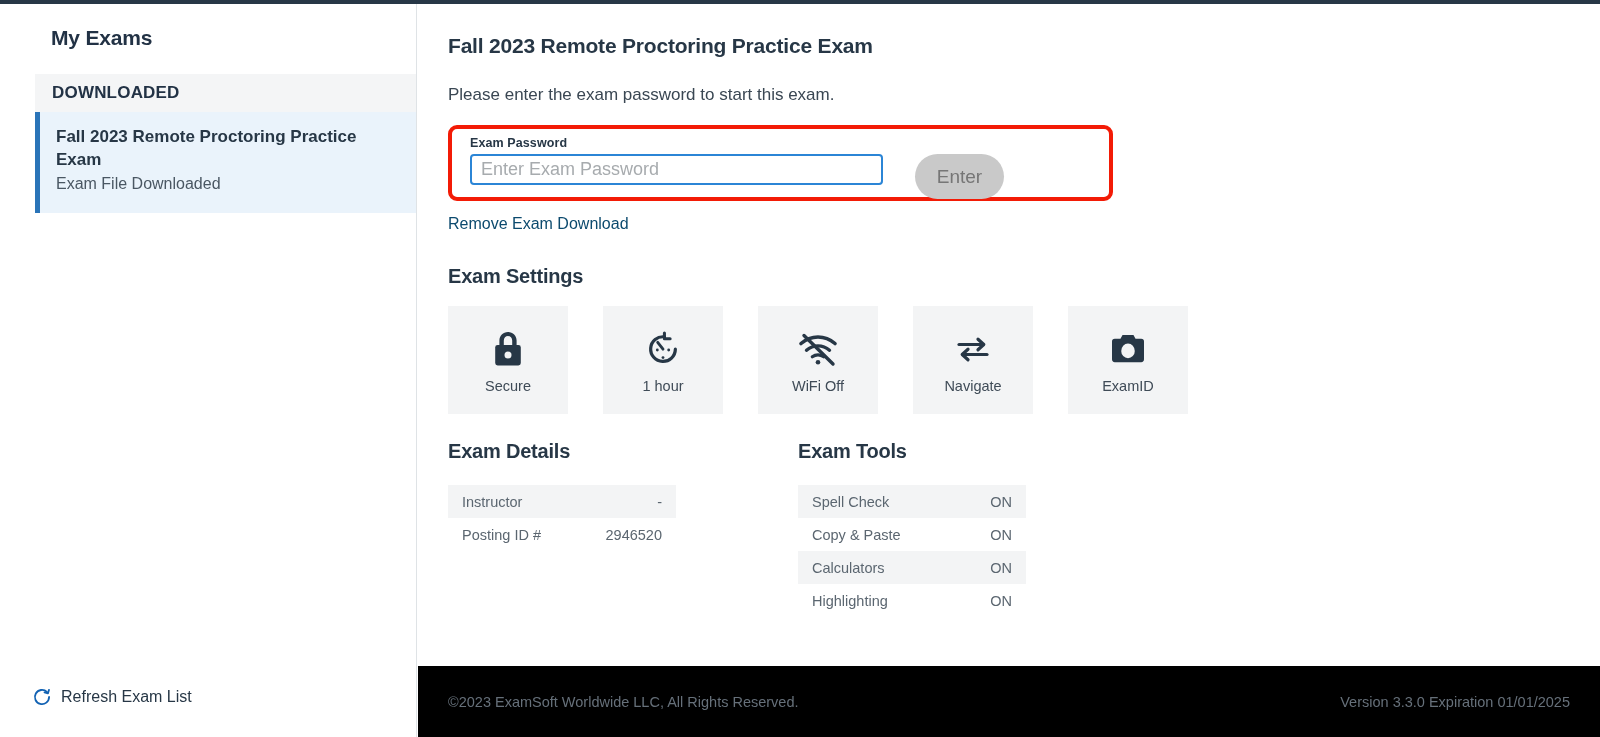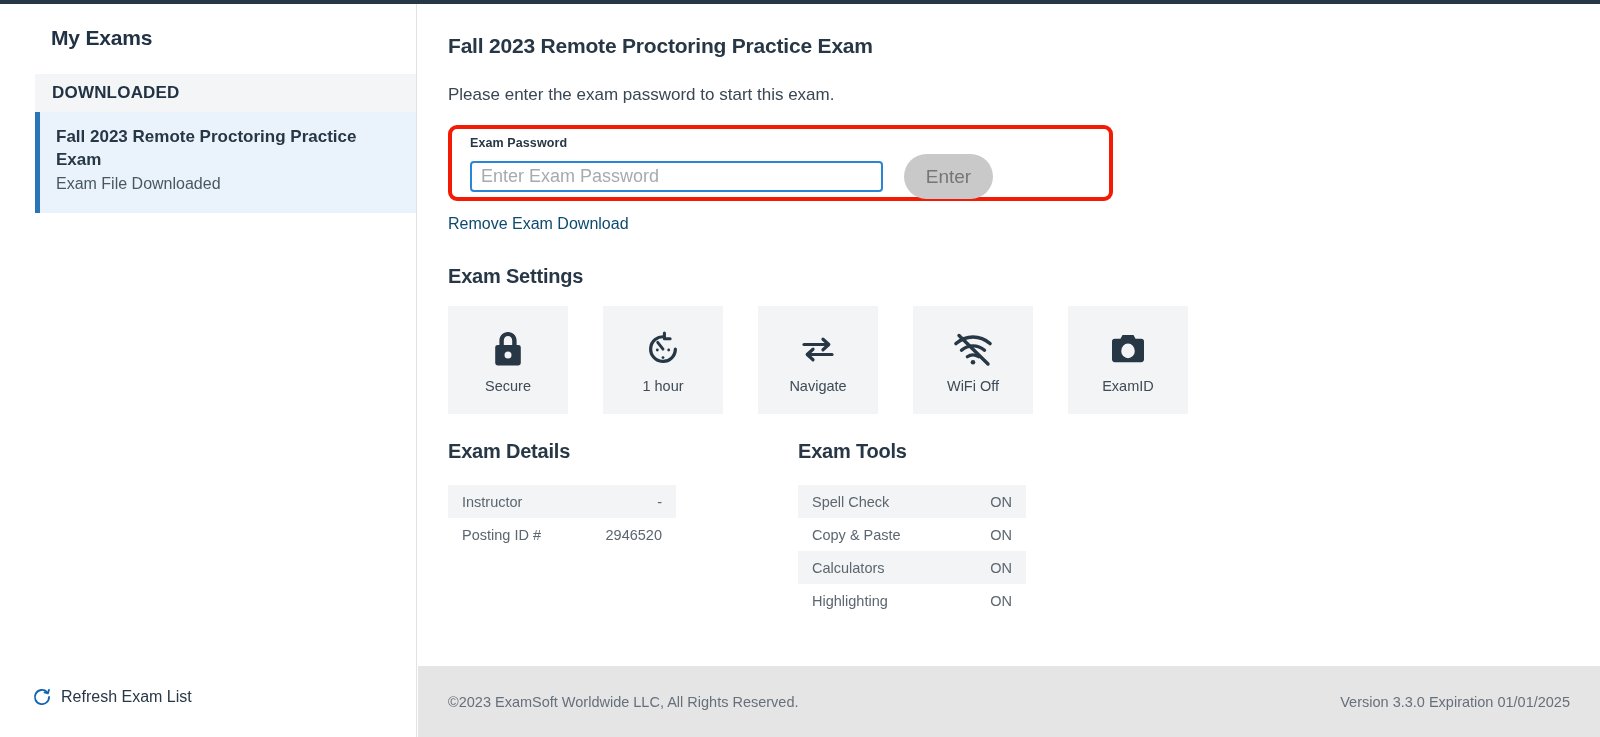--- a/index.html
+++ b/index.html
@@ -109,22 +109,22 @@
     background: #ffffff;
   }
   .field-label {
     font-size: 12.5px;
     font-weight: bold;
     color: #273746;
     letter-spacing: 0.1px;
   }
   .field-row {
     display: flex;
-    align-items: center;
-    gap: 21px;
+    align-items: flex-start;
+    gap: 32px;
     margin-top: 4px;
   }
   #password-input {
     width: 413px;
     height: 31px;
     border: 2px solid #2b85d6;
     border-radius: 4px;
     padding: 0 9px;
     font-family: "Liberation Sans", sans-serif;
     font-size: 18px;
@@ -208,21 +208,21 @@
     color: #5b6670;
   }
   .trow.alt { background: #f3f4f5; }
   .trow .tval { color: #5b6670; }
 
   
   #footer {
     position: absolute;
     left: 418px; bottom: 0;
     width: 1182px; height: 71px;
-    background: #e5e5e5;
+    background: #000000;
     display: flex;
     align-items: center;
     justify-content: space-between;
     padding: 0 30px;
   }
   #footer .copyright, #footer .version {
     font-size: 14.5px;
     color: #66707a;
   }
   .svg-icon { display: block; }
@@ -295,45 +295,45 @@
               <circle cx="14" cy="21" r="1.5" fill="#273746" stroke="none"></circle>
               <circle cx="26" cy="21" r="1.5" fill="#273746" stroke="none"></circle>
               <circle cx="20" cy="29" r="1.5" fill="#273746" stroke="none"></circle>
             </svg>
           </div>
           <div class="card-label">1 hour</div>
         </div>
 
         <div class="setting-card">
           <div class="icon-wrap">
-            <svg class="svg-icon" width="40" height="32" viewBox="0 0 40 32" fill="none" stroke="#273746" stroke-width="3.2" stroke-linecap="round" stroke-linejoin="round">
-              <path d="M6 11.5h24"></path>
-              <path d="M25 6.2 30.8 11.5 25 16.8"></path>
-              <path d="M34 21.5H10"></path>
-              <path d="M15 16.2 9.2 21.5 15 26.8"></path>
-            </svg>
-          </div>
-          <div class="card-label">Navigate</div>
-        </div>
-
-        <div class="setting-card">
-          <div class="icon-wrap">
             <svg class="svg-icon" width="44" height="36" viewBox="0 0 44 36" fill="none" stroke="#273746" stroke-linecap="round">
               <path d="M5 12.5C10 8.2 15.8 6 22 6c6.2 0 12 2.2 17 6.5" stroke-width="3.6"></path>
               <path d="M10.5 19.2C13.8 16.4 17.8 14.9 22 14.9c4.2 0 8.2 1.5 11.5 4.3" stroke-width="3.4"></path>
               <path d="M16.3 25.8c1.7-1.3 3.6-2 5.7-2s4 .7 5.7 2" stroke-width="3.2"></path>
               <circle cx="22" cy="31.3" r="2.3" fill="#273746" stroke="none"></circle>
               <path d="M8 4.5 37 33" stroke-width="3.4"></path>
             </svg>
           </div>
           <div class="card-label">WiFi Off</div>
         </div>
 
         <div class="setting-card">
           <div class="icon-wrap">
+            <svg class="svg-icon" width="40" height="32" viewBox="0 0 40 32" fill="none" stroke="#273746" stroke-width="3.2" stroke-linecap="round" stroke-linejoin="round">
+              <path d="M6 11.5h24"></path>
+              <path d="M25 6.2 30.8 11.5 25 16.8"></path>
+              <path d="M34 21.5H10"></path>
+              <path d="M15 16.2 9.2 21.5 15 26.8"></path>
+            </svg>
+          </div>
+          <div class="card-label">Navigate</div>
+        </div>
+
+        <div class="setting-card">
+          <div class="icon-wrap">
             <svg class="svg-icon" width="38" height="32" viewBox="0 0 40 34" fill="#273746">
               <path d="M14.2 2h11.6l2.2 4H34a3 3 0 0 1 3 3v19a3 3 0 0 1-3 3H6a3 3 0 0 1-3-3V9a3 3 0 0 1 3-3h6z"></path>
               <ellipse cx="20" cy="19" rx="7.2" ry="7.8" fill="#f3f4f5"></ellipse>
             </svg>
           </div>
           <div class="card-label">ExamID</div>
         </div>
 
       </div>
 

